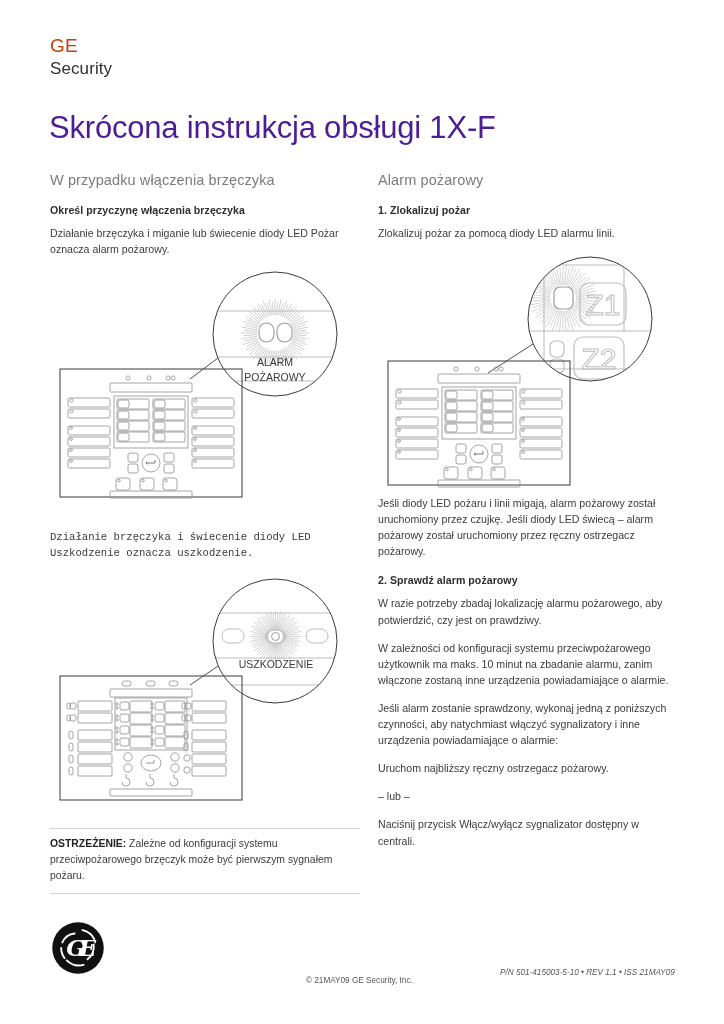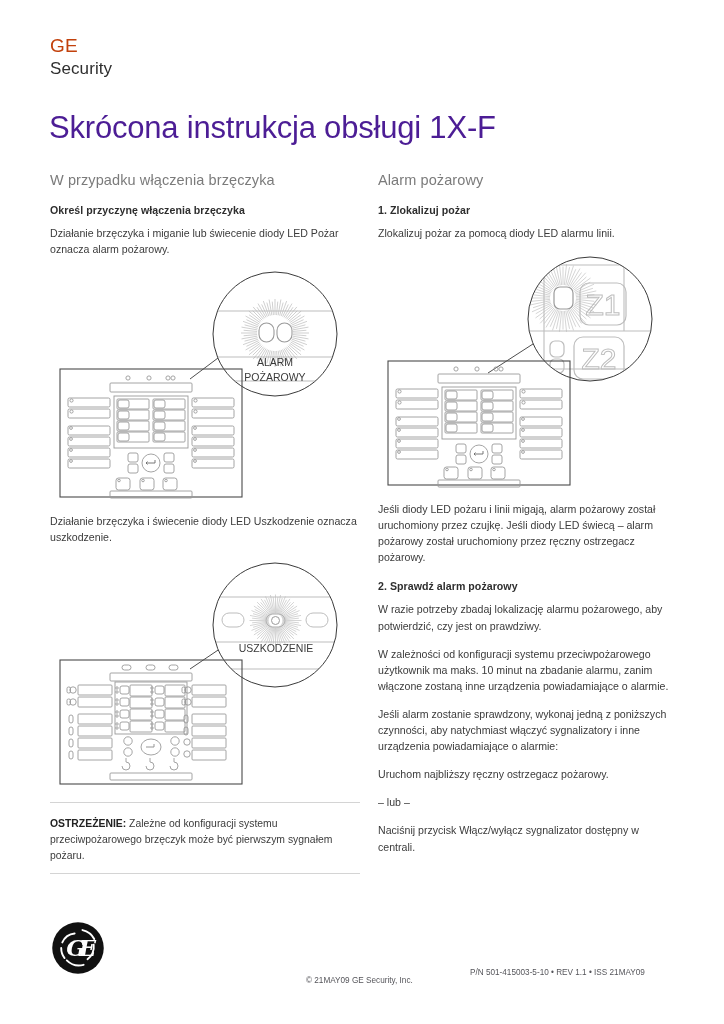--- a/index.html
+++ b/index.html
@@ -35,37 +35,37 @@
     font-size:10.6px;font-weight:bold;color:#2e2e2e;
     margin:0 0 9px 0;letter-spacing:.05px;
   }
   p.body{
     font-size:10.6px;line-height:1.52;color:#3b3b3b;
     margin:0 0 12px 0;
   }
 
   .warnbox{
     border-top:1px solid #d4d4d4;border-bottom:1px solid #d4d4d4;
-    padding:13px 0 10px 0;margin-top:10px;
+    padding:7px 0 10px 0;margin-top:20px;
   }
   .warnbox p{margin:0;font-size:10.4px;line-height:1.5;color:#3b3b3b;}
   .warnbox b{font-weight:bold;color:#222;}
 
   
   .fig{position:relative;}
   .fig svg{display:block;}
 
   
   .ge-logo{position:absolute;left:50px;top:920px;width:56px;height:56px;}
   .footer{
     position:absolute;left:0;right:0;top:968px;
     font-size:8.2px;color:#55555a;
   }
   .footer .copy{position:absolute;left:306px;top:8px;white-space:nowrap;}
-  .footer .pn{position:absolute;left:470px;top:0;white-space:nowrap;}
+  .footer .pn{position:absolute;left:500px;top:0;white-space:nowrap;font-style:italic;}
 </style>
 </head>
 <body>
 
 <div class="page">
 
   <div class="masthead">
     <div class="ge">GE</div>
     <div class="security">Security</div>
   </div>
@@ -254,21 +254,21 @@
           <rect x="90" y="209" width="14" height="12" rx="2.5"></rect>
             <circle cx="93" cy="211.5" r="1.3"></circle>
           <rect x="113" y="209" width="14" height="12" rx="2.5"></rect>
             <circle cx="116" cy="211.5" r="1.3"></circle>
 
           <rect x="60" y="222" width="82" height="7" rx="1"></rect>
         </g>
       </svg>
     </div>
 
-    <p class="body" style="margin-top:4px;">Działanie brzęczyka i świecenie diody LED Uszkodzenie oznacza uszkodzenie.</p>
+    <p class="body" style="margin-top:20px;font-family:Liberation Mono, monospace;">Działanie brzęczyka i świecenie diody LED Uszkodzenie oznacza uszkodzenie.</p>
 
     <div class="fig" style="margin-top:10px;">
       <svg width="310" height="235" viewBox="0 0 310 235">
         <defs>
           <clipPath id="mag2">
               <circle cx="225" cy="68" r="62"></circle>
             </clipPath>
         </defs>
 
         <line x1="140" y1="112" x2="180" y2="85" stroke="#3a3a3a" stroke-width="0.9"></line>
@@ -614,21 +614,21 @@
             <circle cx="69" cy="216.5" r="1.3"></circle>
           <rect x="90" y="214" width="14" height="12" rx="2.5"></rect>
             <circle cx="93" cy="216.5" r="1.3"></circle>
           <rect x="113" y="214" width="14" height="12" rx="2.5"></rect>
             <circle cx="116" cy="216.5" r="1.3"></circle>
           <rect x="60" y="227" width="82" height="7" rx="1"></rect>
         </g>
       </svg>
     </div>
 
-    <p class="body" style="margin-top:8px;">Jeśli diody LED pożaru i linii migają, alarm pożarowy został uruchomiony przez czujkę. Jeśli diody LED świecą – alarm pożarowy został uruchomiony przez ręczny ostrzegacz pożarowy.</p>
+    <p class="body" style="margin-top:2px;">Jeśli diody LED pożaru i linii migają, alarm pożarowy został uruchomiony przez czujkę. Jeśli diody LED świecą – alarm pożarowy został uruchomiony przez ręczny ostrzegacz pożarowy.</p>
 
     <h3 class="sub" style="margin-top:15px;">2. Sprawdź alarm pożarowy</h3>
     <p class="body">W razie potrzeby zbadaj lokalizację alarmu pożarowego, aby potwierdzić, czy jest on prawdziwy.</p>
     <p class="body">W zależności od konfiguracji systemu przeciwpożarowego użytkownik ma maks. 10 minut na zbadanie alarmu, zanim włączone zostaną inne urządzenia powiadamiające o alarmie.</p>
 
     <p class="body">Jeśli alarm zostanie sprawdzony, wykonaj jedną z poniższych czynności, aby natychmiast włączyć sygnalizatory i inne urządzenia powiadamiające o alarmie:</p>
     <p class="body">Uruchom najbliższy ręczny ostrzegacz pożarowy.</p>
     <p class="body">– lub –</p>
     <p class="body">Naciśnij przycisk Włącz/wyłącz sygnalizator dostępny w centrali.</p>
   </div>

